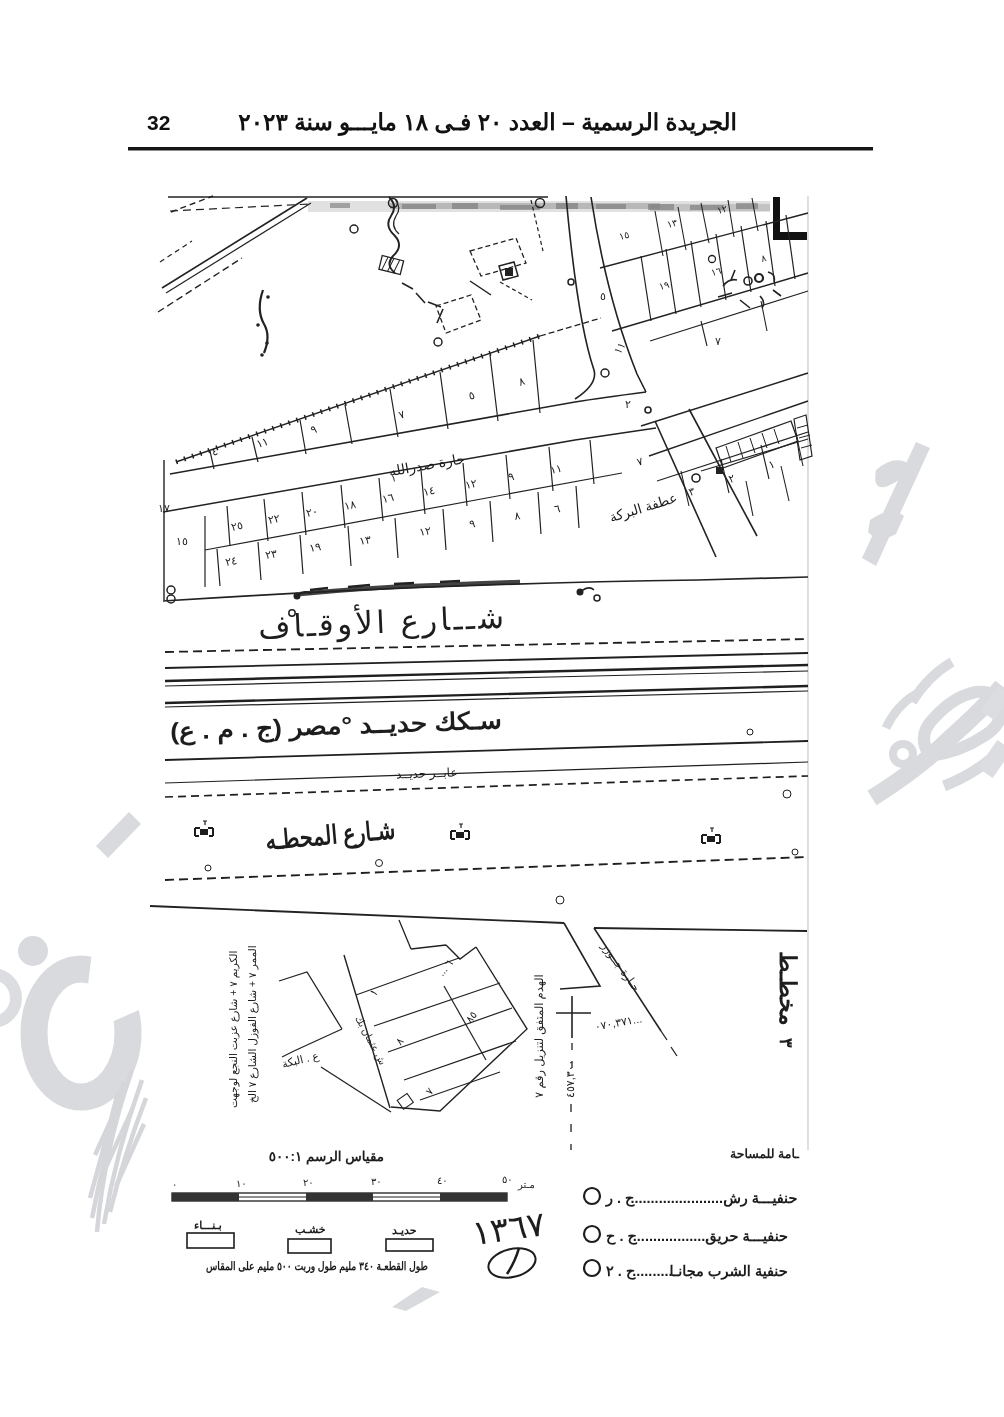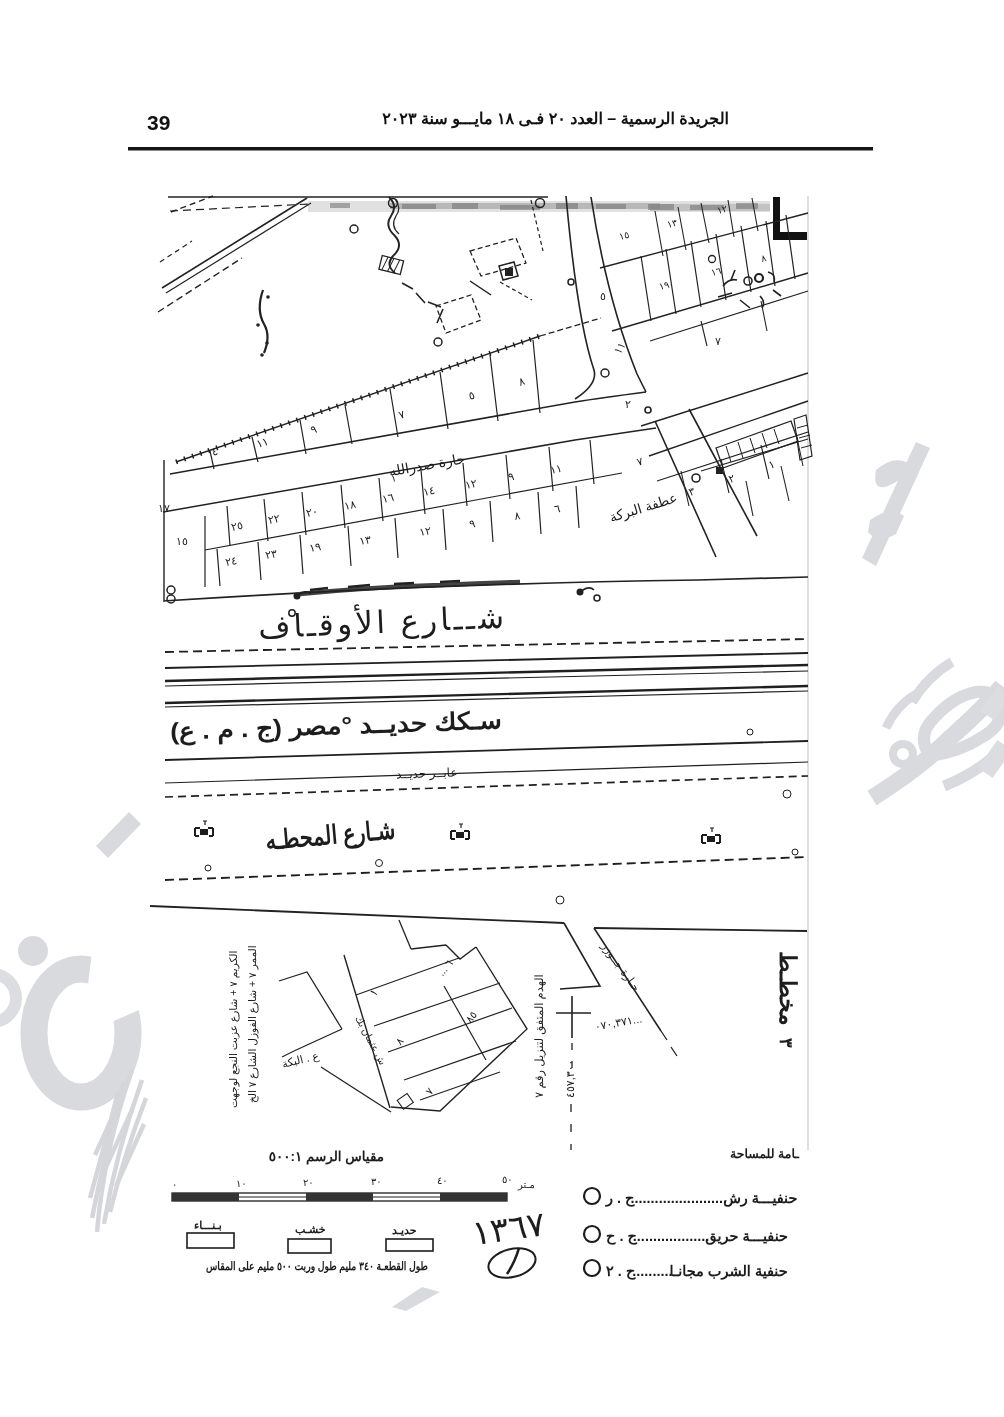--- a/index.html
+++ b/index.html
@@ -3,23 +3,23 @@
 <style>
 html,body{margin:0;padding:0;background:#fff;}
 .page{position:relative;width:1004px;height:1417px;background:#ffffff;overflow:hidden;
  font-family:"Liberation Sans", sans-serif;}
 .hdr{position:absolute;color:#111;}
 svg text{font-family:"Liberation Sans", sans-serif;fill:#1d1d1d;}
 </style></head>
 <body>
 <div class="page">
 
-<div class="hdr" dir="rtl" style="right:275px;top:109px;font-size:16px;font-weight:bold;text-align:right;">الجريدة الرسمية – العدد ٢٠ فـى ١٨ مايـــو سنة ٢٠٢٣</div>
-
-<div class="hdr" style="left:147px;top:111px;font-size:21px;font-weight:bold;">39</div>
+<div class="hdr" dir="rtl" style="right:267px;top:109px;font-size:23px;font-weight:bold;text-align:right;">الجريدة الرسمية – العدد ٢٠ فـى ١٨ مايـــو سنة ٢٠٢٣</div>
+
+<div class="hdr" style="left:147px;top:111px;font-size:21px;font-weight:bold;">32</div>
 <svg width="1004" height="1417" viewBox="0 0 1004 1417" style="position:absolute;left:0;top:0;filter:blur(0.3px)">
 
 <rect x="128" y="147" width="745" height="3.5" fill="#161616"></rect>
 <g id="watermarks">
 
 <polygon points="862,558 916,442 930,448 876,566" fill="#d9dade"></polygon>
 
 <path d="M876,470 q18,-16 34,-6 q-6,16 -22,22 q-16,6 -12,-16z" fill="#d9dade"></path>
 <path d="M870,520 q20,-14 34,-4 l-8,18 q-18,10 -28,-2z" fill="#d9dade"></path>
 

